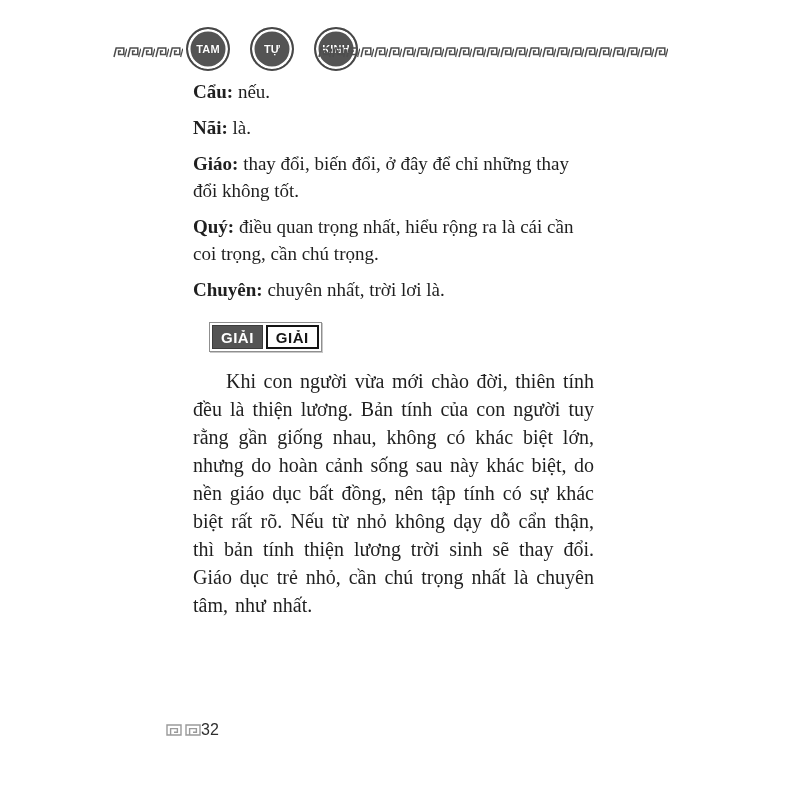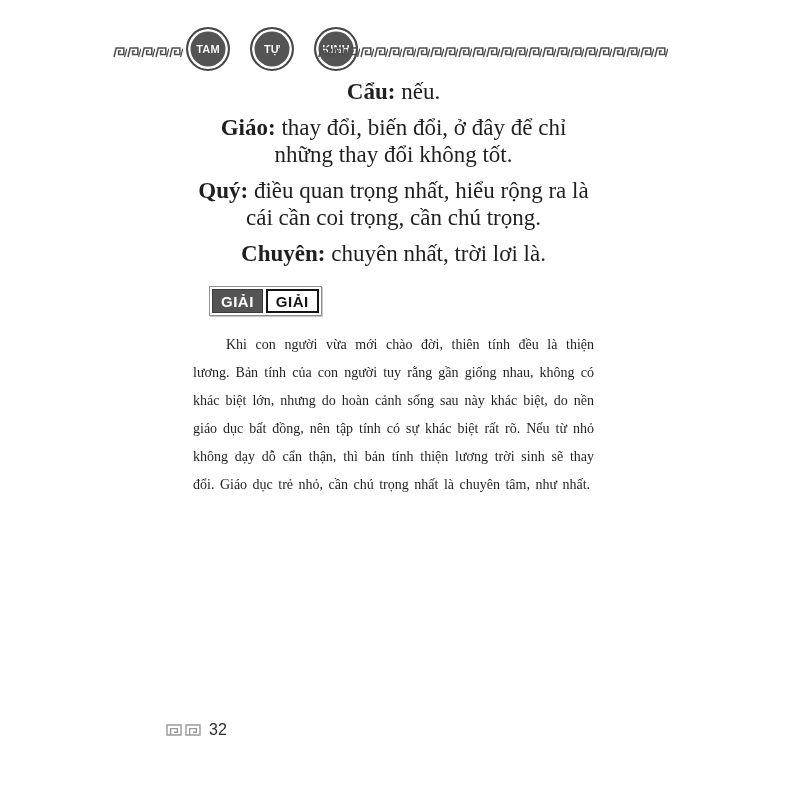--- a/index.html
+++ b/index.html
@@ -41,23 +41,23 @@
     font-family: "Liberation Sans", "DejaVu Sans", sans-serif;
     font-weight: bold; font-size: 11px; letter-spacing: 0.2px;
     text-shadow: 0 0 1px #2e2e2e;
   }
 
   
   .content {
     position: absolute; left: 193px; top: 78px; width: 401px;
   }
   .def-item {
-    font-size: 23px; line-height: 27px;
+    font-size: 19px; line-height: 27px;
     margin-bottom: 9px;
-    text-align: center;
+    text-align: left;
   }
   .def-term { font-weight: bold; }
 
   .badge-row { margin-top: 19px; margin-bottom: 0; padding-left: 16px; }
   .badge {
     display: inline-flex; align-items: stretch;
     border: 1px solid #8f8f8f;
     background: #ffffff;
     padding: 2px;
     box-shadow: 1px 1px 0 #c8c8c8;
@@ -75,37 +75,36 @@
     border: 2px solid #141414;
     margin-left: 3px;
     padding: 1px 8px 0 8px;
     font-family: "Liberation Sans", "DejaVu Sans", sans-serif;
     font-weight: bold; font-size: 15px; letter-spacing: 0.5px;
     display: flex; align-items: center;
   }
 
   .body-par {
     margin-top: 15px;
-    font-size: 14px; line-height: 28px;
+    font-size: 20px; line-height: 28px;
     text-align: justify;
     text-indent: 33px;
     word-spacing: 2px;
   }
 
   
   .footer {
     position: absolute; left: 166px; top: 721px;
     display: flex; align-items: center;
   }
   .footer-icons { display: flex; gap: 3px; align-items: center; }
   .footer-icons svg { display: block; }
   .page-num {
     font-family: "Liberation Sans", "DejaVu Sans", sans-serif;
     font-size: 16px; color: #2e2e2e;
-    margin-left: 8px;
   }
 </style>
 </head>
 <body>
 
 <div class="page">
 
   <div class="meander meander-left">
       <svg width="14" height="15" viewBox="0 0 14 15">
         <path d="M1 12 L3.2 3 L10.8 3 L10.8 9.6 L5.6 9.6 L5.6 6 L8 6" fill="none" stroke="#4d4d4d" stroke-width="1.5"></path>
@@ -242,20 +241,24 @@
         <path d="M1 12 L3.2 3 L10.8 3 L10.8 9.6 L5.6 9.6 L5.6 6 L8 6" fill="none" stroke="#4d4d4d" stroke-width="1.5"></path>
         <path d="M11.6 12 L13.8 3.6" fill="none" stroke="#4d4d4d" stroke-width="1.2"></path>
       </svg>
     </div>
 
   <div class="content">
 
     <div class="def-item">
       <span class="def-term">Cẩu:</span>
       <span>nếu.</span>
+    </div>
+    <div class="def-item">
+      <span class="def-term">Nãi:</span>
+      <span>là.</span>
     </div>
     <div class="def-item">
       <span class="def-term">Giáo:</span>
       <span>thay đổi, biến đổi, ở đây để chỉ những thay đổi không tốt.</span>
     </div>
     <div class="def-item">
       <span class="def-term">Quý:</span>
       <span>điều quan trọng nhất, hiểu rộng ra là cái cần coi trọng, cần chú trọng.</span>
     </div>
     <div class="def-item">

